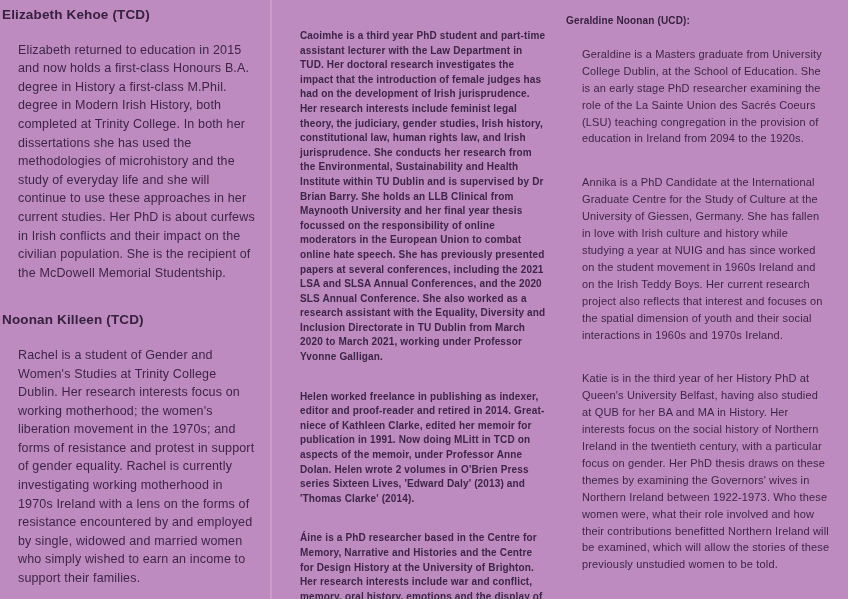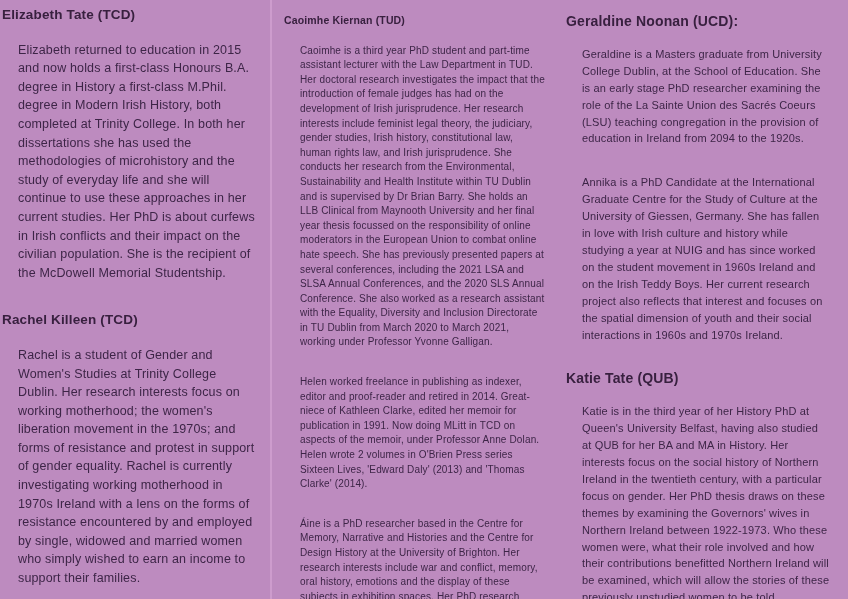--- a/index.html
+++ b/index.html
@@ -26,69 +26,67 @@
   .col-middle { left: 284px; width: 278px; padding-top: 13px; font-size: 10px;   line-height: 14.6px; }
   .col-right  { left: 566px; width: 280px; padding-top: 13px; font-size: 11px;   line-height: 16.9px; }
 
   .bio-heading {
     font-weight: bold;
     margin: 0;
     color: #38203f;
   }
   .col-left   .bio-heading { font-size: 13.5px; margin-bottom: 14px; }
   .col-middle .bio-heading { font-size: 10.5px; margin-bottom: 11px; }
-  .col-right  .bio-heading { font-size: 14px; margin-bottom: 13px; }
+  .col-right  .bio-heading { font-size: 10px; margin-bottom: 13px; }
 
   .bio-text { margin: 16px; }
   .col-left   .bio-text { margin-bottom: 29px; }
-  .col-middle .bio-text { margin-bottom: 25px; }
+  .col-middle .bio-text { margin-bottom: 25px; font-weight: bold; }
   .col-right  .bio-text { margin-bottom: 27px; }
 </style>
 </head>
 <body>
 
 <div class="page">
 
   <div class="seam" style="left:270px;"></div>
 
   <div class="col col-left">
     <div>
-      <p class="bio-heading">Elizabeth Tate (TCD)</p>
+      <p class="bio-heading">Elizabeth Kehoe (TCD)</p>
       <p class="bio-text">Elizabeth returned to education in 2015 and now holds a first-class Honours B.A. degree in History a first-class M.Phil. degree in Modern Irish History, both completed at Trinity College. In both her dissertations she has used the methodologies of microhistory and the study of everyday life and she will continue to use these approaches in her current studies. Her PhD is about curfews in Irish conflicts and their impact on the civilian population. She is the recipient of the McDowell Memorial Studentship.</p>
     </div>
     <div>
-      <p class="bio-heading">Rachel Killeen (TCD)</p>
+      <p class="bio-heading">Noonan Killeen (TCD)</p>
       <p class="bio-text">Rachel is a student of Gender and Women's Studies at Trinity College Dublin. Her research interests focus on working motherhood; the women's liberation movement in the 1970s; and forms of resistance and protest in support of gender equality. Rachel is currently investigating working motherhood in 1970s Ireland with a lens on the forms of resistance encountered by and employed by single, widowed and married women who simply wished to earn an income to support their families.</p>
     </div>
     <div>
       <p class="bio-heading">Belfast O Doherty (QUB)</p>
       <p class="bio-text">Declan is a third year PhD candidate studying Irish History at Queen's University Belfast. He is currently working on a study of PTSD in post-revolutionary Ireland.</p>
     </div>
   </div>
 
   <div class="col col-middle">
     <div>
-      <p class="bio-heading">Caoimhe Kiernan (TUD)</p>
       <p class="bio-text">Caoimhe is a third year PhD student and part-time assistant lecturer with the Law Department in TUD. Her doctoral research investigates the impact that the introduction of female judges has had on the development of Irish jurisprudence. Her research interests include feminist legal theory, the judiciary, gender studies, Irish history, constitutional law, human rights law, and Irish jurisprudence. She conducts her research from the Environmental, Sustainability and Health Institute within TU Dublin and is supervised by Dr Brian Barry. She holds an LLB Clinical from Maynooth University and her final year thesis focussed on the responsibility of online moderators in the European Union to combat online hate speech. She has previously presented papers at several conferences, including the 2021 LSA and SLSA Annual Conferences, and the 2020 SLS Annual Conference. She also worked as a research assistant with the Equality, Diversity and Inclusion Directorate in TU Dublin from March 2020 to March 2021, working under Professor Yvonne Galligan.</p>
     </div>
     <div>
       <p class="bio-text">Helen worked freelance in publishing as indexer, editor and proof-reader and retired in 2014. Great-niece of Kathleen Clarke, edited her memoir for publication in 1991. Now doing MLitt in TCD on aspects of the memoir, under Professor Anne Dolan. Helen wrote 2 volumes in O'Brien Press series Sixteen Lives, 'Edward Daly' (2013) and 'Thomas Clarke' (2014).</p>
     </div>
     <div>
       <p class="bio-text">Áine is a PhD researcher based in the Centre for Memory, Narrative and Histories and the Centre for Design History at the University of Brighton. Her research interests include war and conflict, memory, oral history, emotions and the display of these subjects in exhibition spaces. Her PhD research examines exhibitions on the Troubles in Northern Ireland and how women's experiences of the conflict are/aren't displayed.</p>
     </div>
   </div>
 
   <div class="col col-right">
     <div>
       <p class="bio-heading">Geraldine Noonan (UCD):</p>
       <p class="bio-text">Geraldine is a Masters graduate from University College Dublin, at the School of Education. She is an early stage PhD researcher examining the role of the La Sainte Union des Sacrés Coeurs (LSU) teaching congregation in the provision of education in Ireland from 2094 to the 1920s.</p>
     </div>
     <div>
       <p class="bio-text">Annika is a PhD Candidate at the International Graduate Centre for the Study of Culture at the University of Giessen, Germany. She has fallen in love with Irish culture and history while studying a year at NUIG and has since worked on the student movement in 1960s Ireland and on the Irish Teddy Boys. Her current research project also reflects that interest and focuses on the spatial dimension of youth and their social interactions in 1960s and 1970s Ireland.</p>
     </div>
     <div>
-      <p class="bio-heading">Katie Tate (QUB)</p>
       <p class="bio-text">Katie is in the third year of her History PhD at Queen's University Belfast, having also studied at QUB for her BA and MA in History. Her interests focus on the social history of Northern Ireland in the twentieth century, with a particular focus on gender. Her PhD thesis draws on these themes by examining the Governors' wives in Northern Ireland between 1922-1973. Who these women were, what their role involved and how their contributions benefitted Northern Ireland will be examined, which will allow the stories of these previously unstudied women to be told.</p>
     </div>
   </div>
 
 </div>
 
 </body></html>

